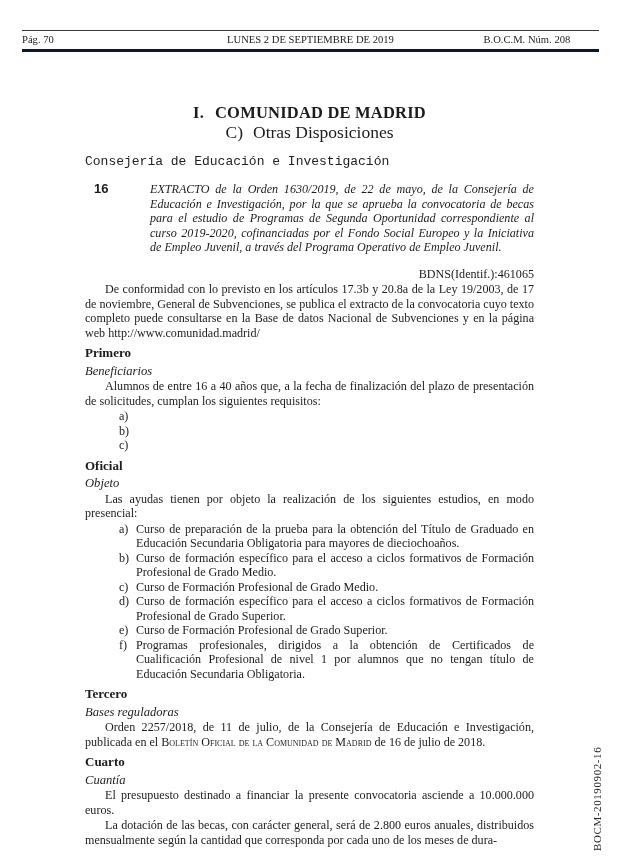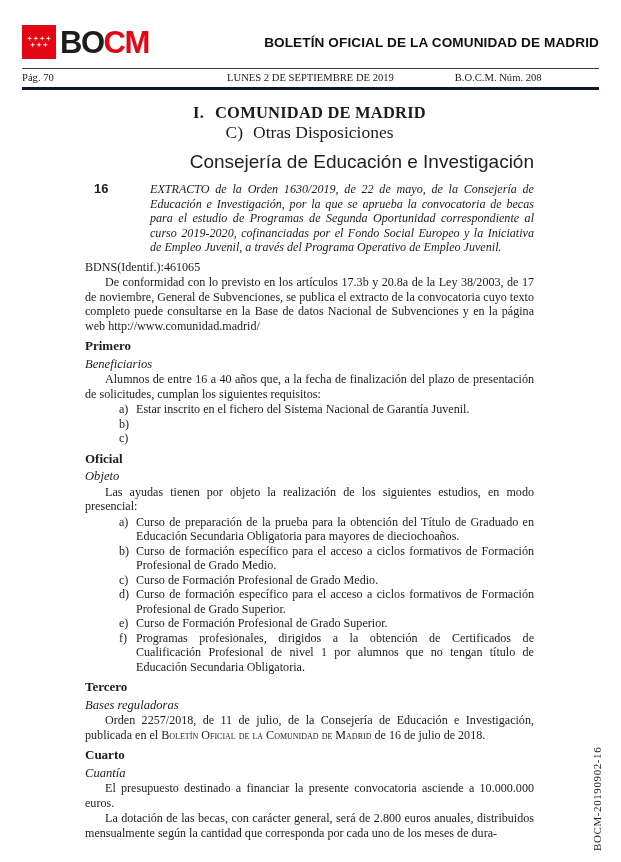--- a/index.html
+++ b/index.html
@@ -27,37 +27,37 @@
   .header-meta {
     margin-top: 7px;
     border-top: 1.5px solid #3c3c3c;
     border-bottom: 3px solid #0f172a;
     display: flex; align-items: center;
     padding: 3px 0 4px;
     font-size: 10.6px; color: #222;
   }
   .meta-left  { flex: 1; text-align: left; }
   .meta-center{ flex: 2; text-align: center; }
-  .meta-right { flex: 1; text-align: left; }
+  .meta-right { flex: 1; text-align: center; }
 
   
   .content {
     position: absolute; top: 92px; left: 85px; width: 449px;
     font-size: 12.1px; line-height: 14.5px;
   }
   .h1 { text-align: center; font-weight: bold; font-size: 16.5px; line-height: 18px; margin-top: 12px; letter-spacing: 0.2px; }
   .h1 .pfx { margin-right: 11px; }
   .h2 { text-align: center; font-weight: normal; font-size: 17.5px; line-height: 20px; }
   .h2 .pfx { margin-right: 10px; }
-  .h3 { text-align: right; font-weight: normal; font-family: Liberation Sans, sans-serif; font-size: 19px; line-height: 16px; margin-top: 12px; color: #222; }
+  .h3 { text-align: left; font-weight: normal; font-family: Liberation Mono, monospace; font-size: 13px; line-height: 16px; margin-top: 12px; color: #222; }
 
   .notice { display: flex; margin-top: 12px; }
   .notice-number { flex: none; width: 65px; padding-left: 9px; font-family: "Liberation Sans", sans-serif; font-weight: bold; font-size: 13px; }
   .abstract { flex: 1; font-style: italic; text-align: justify; }
-  .bdns { text-align: left; margin-top: 5px; }
+  .bdns { text-align: right; margin-top: 12px; }
 
   .para { text-align: justify; text-indent: 20px; margin-top: 1px; }
   .h4 { font-weight: bold; font-size: 13px; margin-top: 6px; }
   .sub { font-style: italic; font-size: 12.6px; margin-top: 3px; }
 
   .list { margin-top: 1px; }
   .li { display: flex; padding-left: 34px; }
   .li .letter { flex: none; width: 17px; }
   .li .text { flex: 1; text-align: justify; }
 
@@ -71,67 +71,47 @@
     font-family: "Liberation Serif", serif;
     font-size: 11px; letter-spacing: 0.6px; color: #222;
   }
 </style>
 </head>
 <body>
 
 <div class="page">
 
   <header class="header">
-    <div class="header-top">
-      <div class="logo">
-        <svg width="34" height="34" viewBox="0 0 34 34">
-          <defs>
-            <path id="star4" d="M0,-2.7 L0.6,-0.6 L2.7,0 L0.6,0.6 L0,2.7 L-0.6,0.6 L-2.7,0 L-0.6,-0.6 Z" fill="#ffffff"></path>
-          </defs>
-          <rect x="0" y="0" width="34" height="34" fill="#e30613"></rect>
-          <use href="#star4" x="7.6" y="13.4"></use>
-          <use href="#star4" x="13.8" y="13.4"></use>
-          <use href="#star4" x="20.2" y="13.4"></use>
-          <use href="#star4" x="26.4" y="13.4"></use>
-          <use href="#star4" x="10.7" y="19.8"></use>
-          <use href="#star4" x="17.0" y="19.8"></use>
-          <use href="#star4" x="23.3" y="19.8"></use>
-        </svg>
-        <div class="logo-text"><span class="logo-bo">BO</span><span class="logo-cm">CM</span></div>
-      </div>
-      <div class="masthead">BOLETÍN OFICIAL DE LA COMUNIDAD DE MADRID</div>
-    </div>
     <div class="header-meta">
       <span class="meta-left">Pág. 70</span>
       <span class="meta-center">LUNES 2 DE SEPTIEMBRE DE 2019</span>
       <span class="meta-right">B.O.C.M. Núm. 208</span>
     </div>
   </header>
 
   <main class="content">
 
     <div class="h1"><span class="pfx">I.</span><span>COMUNIDAD DE MADRID</span></div>
     <div class="h2"><span class="pfx">C)</span><span>Otras Disposiciones</span></div>
     <div class="h3">Consejería de Educación e Investigación</div>
 
     <div class="notice">
       <div class="notice-number">16</div>
       <p class="abstract">EXTRACTO de la Orden 1630/2019, de 22 de mayo, de la Consejería de Educación e Investigación, por la que se aprueba la convocatoria de becas para el estudio de Programas de Segunda Oportunidad correspondiente al curso 2019-2020, cofinanciadas por el Fondo Social Europeo y la Iniciativa de Empleo Juvenil, a través del Programa Operativo de Empleo Juvenil.</p>
     </div>
 
     <p class="bdns">BDNS(Identif.):461065</p>
-    <p class="para">De conformidad con lo previsto en los artículos 17.3b y 20.8a de la Ley 38/2003, de 17 de noviembre, General de Subvenciones, se publica el extracto de la convocatoria cuyo texto completo puede consultarse en la Base de datos Nacional de Subvenciones y en la página web http://www.comunidad.madrid/</p>
+    <p class="para">De conformidad con lo previsto en los artículos 17.3b y 20.8a de la Ley 19/2003, de 17 de noviembre, General de Subvenciones, se publica el extracto de la convocatoria cuyo texto completo puede consultarse en la Base de datos Nacional de Subvenciones y en la página web http://www.comunidad.madrid/</p>
 
     <p class="h4">Primero</p>
     <p class="sub">Beneficiarios</p>
     <p class="para">Alumnos de entre 16 a 40 años que, a la fecha de finalización del plazo de presentación de solicitudes, cumplan los siguientes requisitos:</p>
     <div class="list">
       <div class="li">
           <span class="letter">a)</span>
-          <span class="text">Estar inscrito en el fichero del Sistema Nacional de Garantía Juvenil.</span>
         </div>
       <div class="li">
           <span class="letter">b)</span>
         </div>
       <div class="li">
           <span class="letter">c)</span>
         </div>
     </div>
 
     <p class="h4">Oficial</p>

